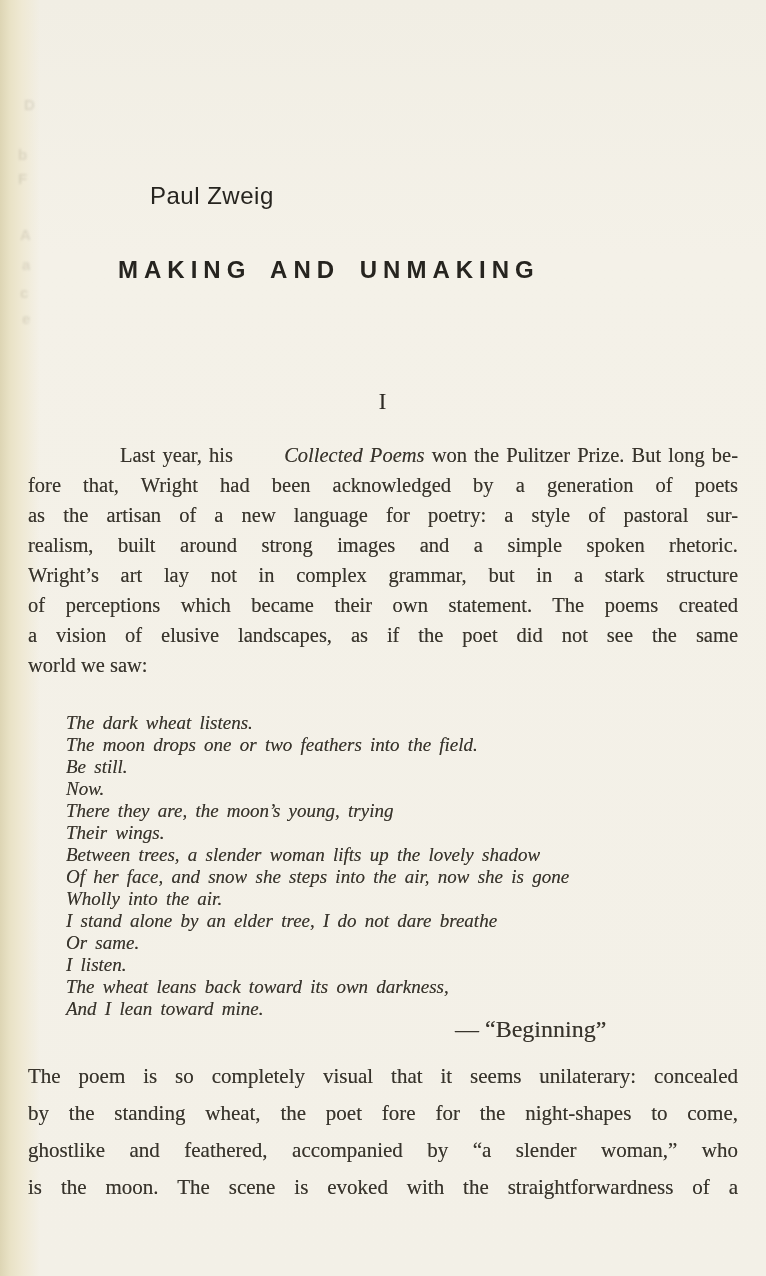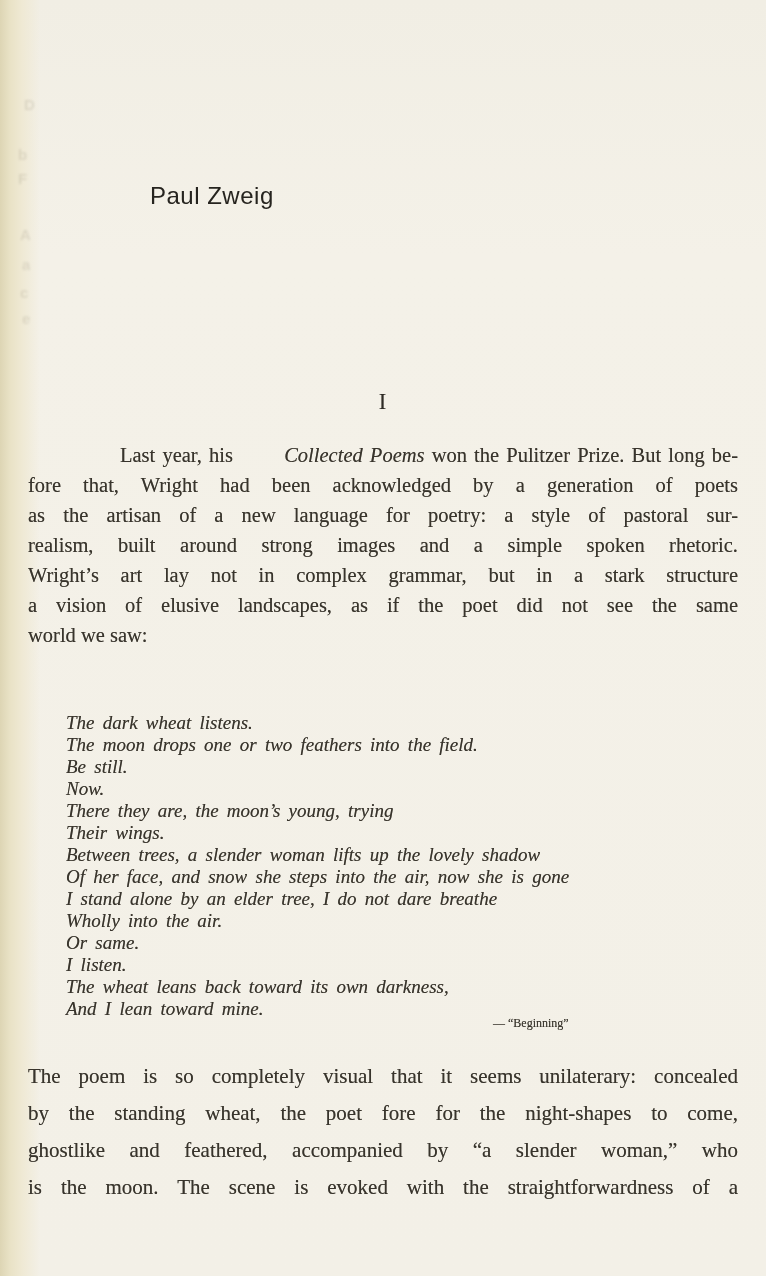--- a/index.html
+++ b/index.html
@@ -54,22 +54,21 @@
   .para1 .jline:last-child { text-align-last: left; }
   .jline { text-align: justify; text-align-last: justify; }
   .poem {
     position: absolute; top: 712px; left: 66px; width: 600px;
     font-style: italic;
     font-size: 19px; line-height: 22px;
     word-spacing: 3.5px;
   }
   .attribution {
     position: absolute; top: 1016px; left: 455px;
-    font-size: 12px;
-    margin-left: 38px;
+    font-size: 24px;
   }
   .para2 {
     position: absolute; top: 1058px; left: 28px; width: 710px;
     font-size: 21px; line-height: 37px;
   }
   .para2 .jline { text-align: justify; text-align-last: justify; }
   i { font-style: italic; margin-left: 44px; }
 </style>
 </head>
 <body>
@@ -79,44 +78,46 @@
   <span class="artifact" style="top: 96px;  left: 24px;">D</span>
   <span class="artifact" style="top: 146px; left: 18px;">b</span>
   <span class="artifact" style="top: 170px; left: 18px;">F</span>
   <span class="artifact" style="top: 226px; left: 20px;">A</span>
   <span class="artifact" style="top: 256px; left: 22px;">a</span>
   <span class="artifact" style="top: 284px; left: 20px;">c</span>
   <span class="artifact" style="top: 310px; left: 22px;">e</span>
 
   <div class="author">Paul Zweig</div>
 
+  <div class="title">MAKING AND UNMAKING</div>
 
   <div class="numeral">I</div>
 
   <div class="para1 body-text">
       <div class="jline">Last year, his <i>Collected Poems</i> won the Pulitzer Prize. But long be-</div>
       <div class="jline">fore that, Wright had been acknowledged by a generation of poets</div>
       <div class="jline">as the artisan of a new language for poetry: a style of pastoral sur-</div>
       <div class="jline">realism, built around strong images and a simple spoken rhetoric.</div>
       <div class="jline">Wright’s art lay not in complex grammar, but in a stark structure</div>
+      <div class="jline">of perceptions which became their own statement. The poems created</div>
       <div class="jline">a vision of elusive landscapes, as if the poet did not see the same</div>
       <div class="jline">world we saw:</div>
     </div>
 
   <div class="poem body-text">
       <div class="pline">The dark wheat listens.</div>
       <div class="pline">The moon drops one or two feathers into the field.</div>
       <div class="pline">Be still.</div>
       <div class="pline">Now.</div>
       <div class="pline">There they are, the moon’s young, trying</div>
       <div class="pline">Their wings.</div>
       <div class="pline">Between trees, a slender woman lifts up the lovely shadow</div>
       <div class="pline">Of her face, and snow she steps into the air, now she is gone</div>
+      <div class="pline">Wholly into the air.</div>
       <div class="pline">I stand alone by an elder tree, I do not dare breathe</div>
-      <div class="pline">Wholly into the air.</div>
       <div class="pline">Or same.</div>
       <div class="pline">I listen.</div>
       <div class="pline">The wheat leans back toward its own darkness,</div>
       <div class="pline">And I lean toward mine.</div>
     </div>
 
   <div class="attribution body-text">— “Beginning”</div>
 
   <div class="para2 body-text">
       <div class="jline">The poem is so completely visual that it seems unilaterary: concealed</div>

